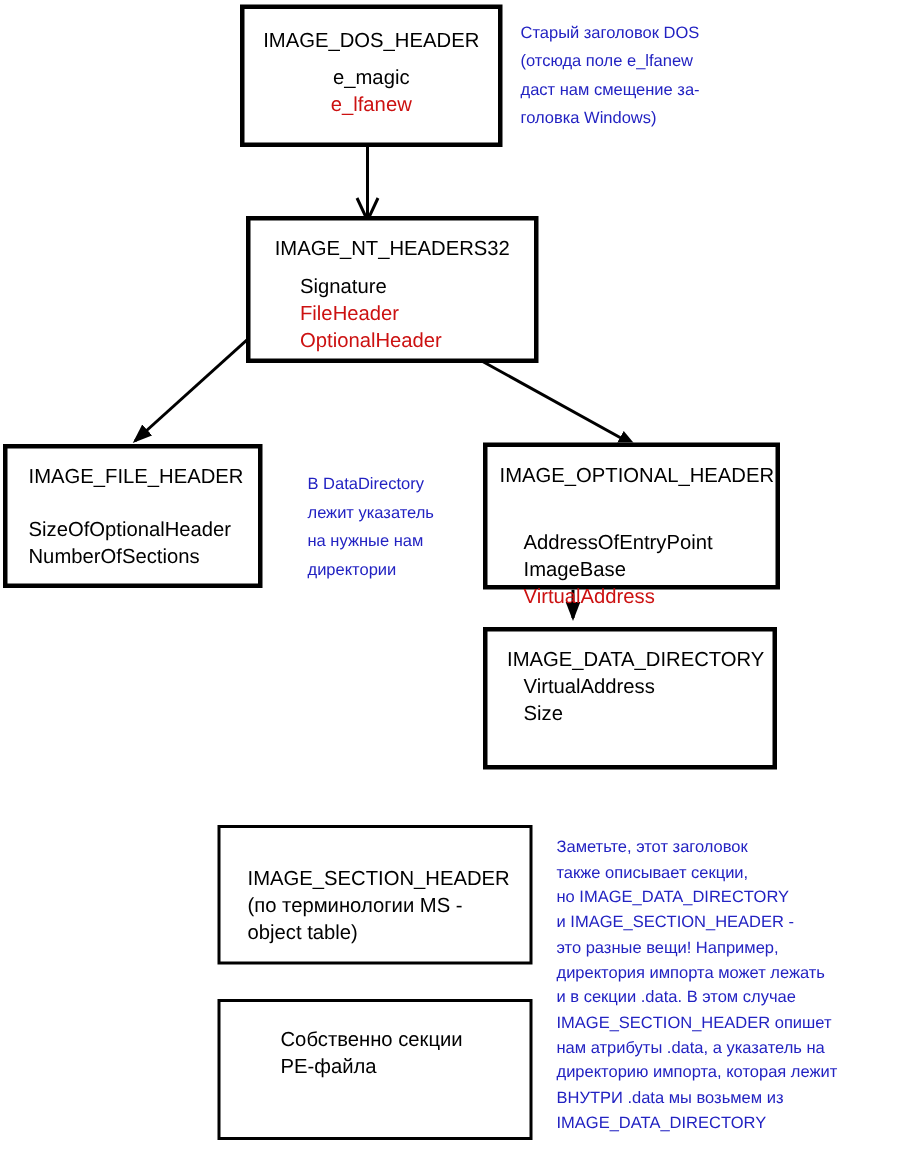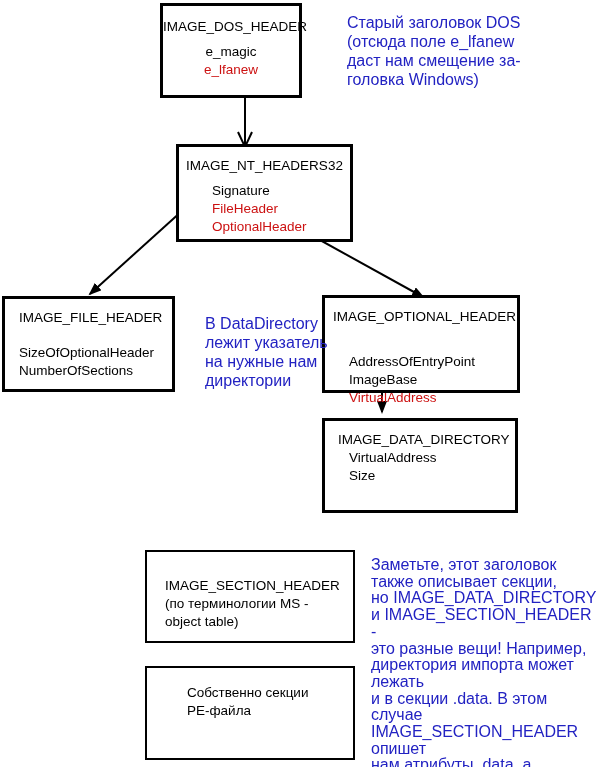--- a/index.html
+++ b/index.html
@@ -8,38 +8,38 @@
     font-family:"Liberation Sans", sans-serif;color:#000;
   }
   .arrows{position:absolute;left:0;top:0;width:600px;height:767px;}
   .box{
     position:absolute;box-sizing:border-box;background:#fff;
     border:3px solid #000;font-size:13.5px;line-height:18px;
   }
   .box .title{font-size:13.5px;}
   .center{text-align:center;}
   
-  .b-dos{left:160px;top:3px;width:142px;height:95px;padding-top:12px;}
+  .b-dos{left:160px;top:3px;width:175px;height:95px;padding-top:12px;}
   .b-dos .fields{margin-top:7px;}
-  .b-nt{left:176px;top:144px;width:177px;height:98px;padding-top:10px;}
+  .b-nt{left:164px;top:144px;width:195px;height:98px;padding-top:10px;}
   .b-nt .fields{margin-top:7px;padding-left:33px;}
   .b-file{left:2px;top:296px;width:173px;height:96px;padding:10px 18px 0 14px;}
   .b-file .fields{margin-top:17px;}
   .b-opt{left:322px;top:295px;width:198px;height:98px;padding:10px 0 0 8px;}
   .b-opt .fields{margin-top:27px;padding-left:16px;}
   .b-data{left:322px;top:418px;width:196px;height:95px;padding:10px 0 0 13px;}
   .b-data .fields{padding-left:11px;}
   .b-section{left:145px;top:550px;width:210px;height:93px;border-width:2px;
     padding:25px 0 0 18px;white-space:pre-line;}
   .b-pe{left:145px;top:666px;width:210px;height:94px;border-width:2px;
     padding:16px 0 0 40px;white-space:pre-line;}
   .red{color:var(--field-red,#cc1111);}
   .note{
     position:absolute;color:var(--note-blue,#2222c2);
-    font-size:16px;white-space:pre-line;
+    font-size:11px;white-space:pre-line;
   }
   .n-dos{left:347px;top:13px;width:245px;line-height:19px;}
   .n-dd{left:205px;top:314px;width:130px;line-height:19px;}
   .n-section{left:371px;top:557px;width:228px;line-height:16.7px;}
 </style>
 </head>
 <body>
 
 <div class="canvas">
 

